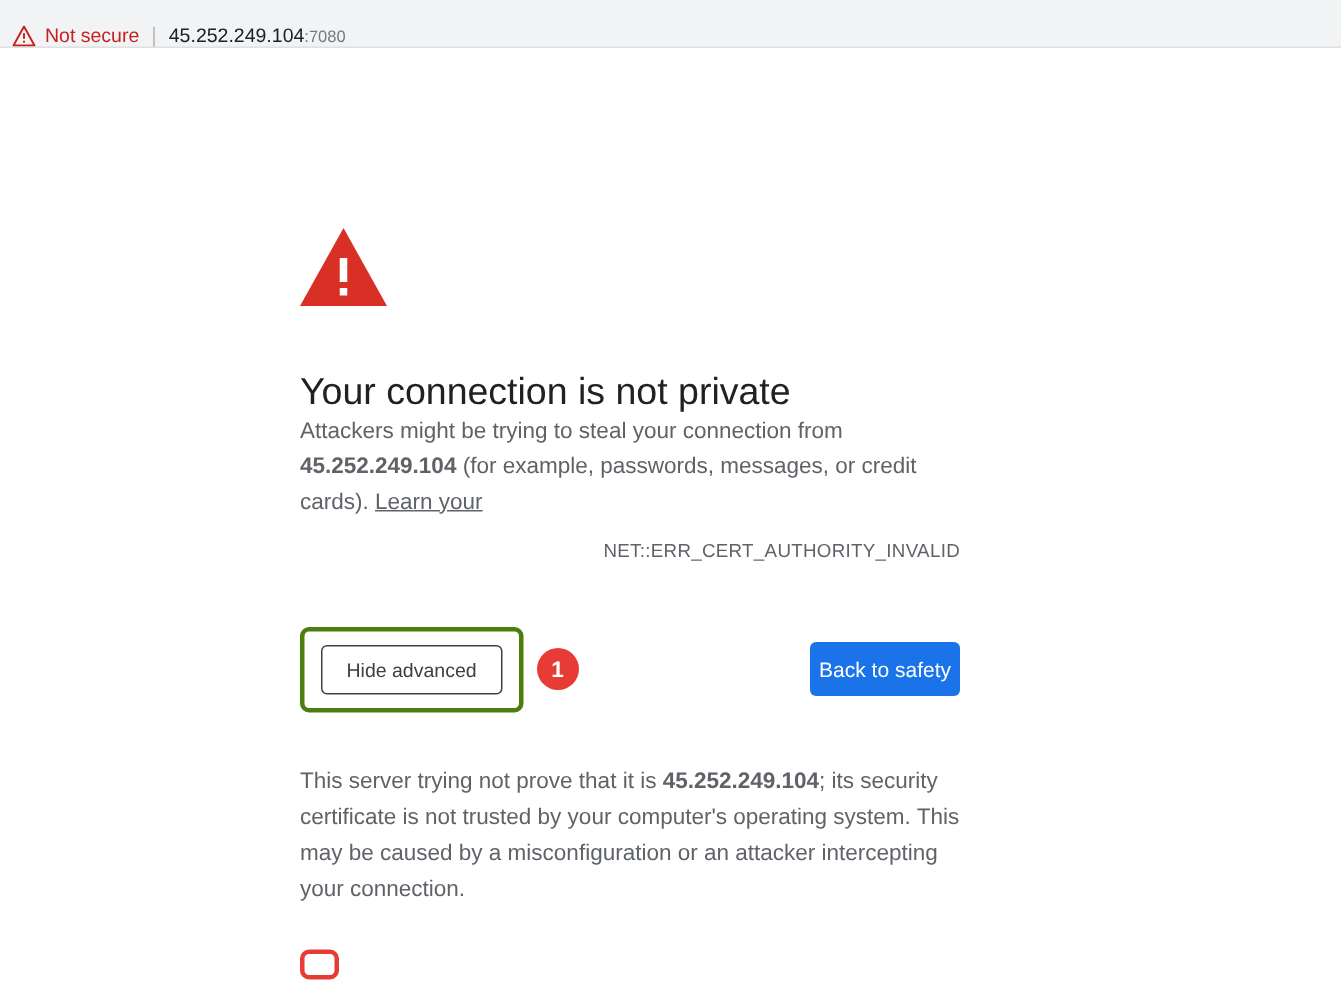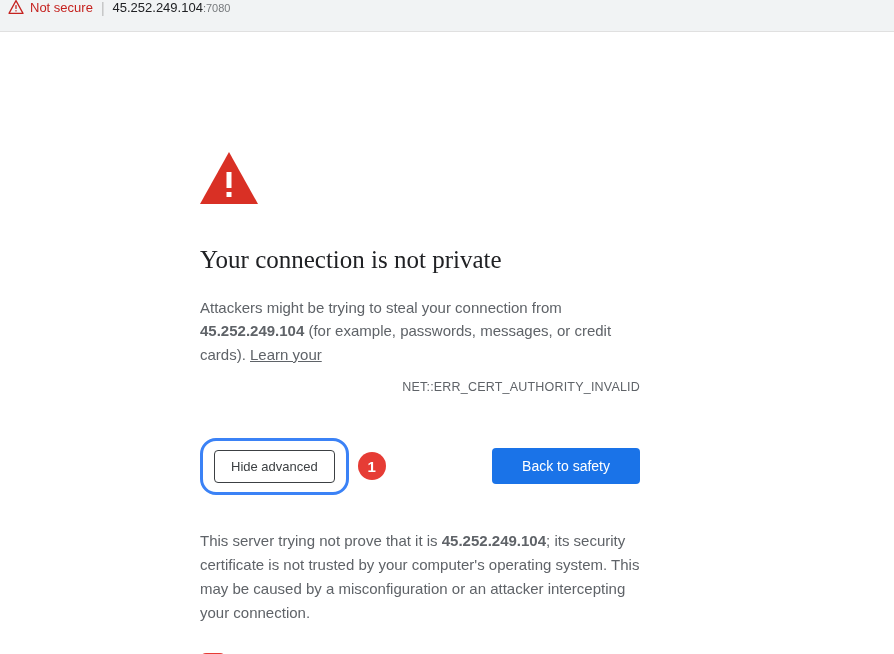--- a/index.html
+++ b/index.html
@@ -8,21 +8,21 @@
       background: #ffffff;
       width: 894px;
       height: 654px;
       overflow: hidden;
     }
     .address-bar {
       height: 32px;
       background: #f1f3f4;
       border-bottom: 1px solid #e0e0e0;
       display: flex;
-      align-items: flex-start;
+      align-items: flex-end;
       padding: 0 8px;
       font-size: 13px;
     }
     .warning-triangle-small {
       width: 16px;
       height: 14px;
       margin-right: 6px;
       flex-shrink: 0;
     }
     .not-secure-label {
@@ -48,22 +48,20 @@
     }
     .big-warning {
       width: 58px;
       height: 52px;
       margin-bottom: 38px;
     }
     h1 {
       font-size: 25px;
       font-weight: 400;
       color: #202124;
-      margin-bottom: 22px;
-      font-family: Liberation Serif, serif;
     }
     .body-text {
       font-size: 15px;
       color: #5f6368;
       line-height: 1.55;
       margin-bottom: 14px;
       max-width: 600px;
     }
     .body-text strong { font-weight: 700; color: #5f6368; }
     .learn-more {
@@ -80,22 +78,22 @@
     }
     .button-row {
       display: flex;
       justify-content: space-between;
       align-items: center;
       max-width: 600px;
       margin-bottom: 34px;
       position: relative;
     }
     .highlight-box-1 {
-      border: 3px solid #3b82f6;
-      border-radius: 16px;
+      border: 3px solid #4d7c0f;
+      border-radius: 6px;
       padding: 9px 11px;
       display: inline-flex;
       align-items: center;
       position: relative;
     }
     .hide-advanced-btn {
       background: #ffffff;
       border: 1.5px solid #3c4043;
       border-radius: 4px;
       padding: 8px 16px;
@@ -118,21 +116,21 @@
       font-size: 15px;
       display: flex;
       align-items: center;
       justify-content: center;
     }
     .safety-btn {
       background: #1a73e8;
       color: #ffffff;
       border: none;
       border-radius: 4px;
-      padding: 10px 30px;
+      padding: 10px 6px;
       font-size: 14px;
       cursor: pointer;
       font-family: inherit;
     }
     .advanced-text {
       font-size: 15px;
       color: #5f6368;
       line-height: 1.6;
       max-width: 620px;
       margin-bottom: 28px;

